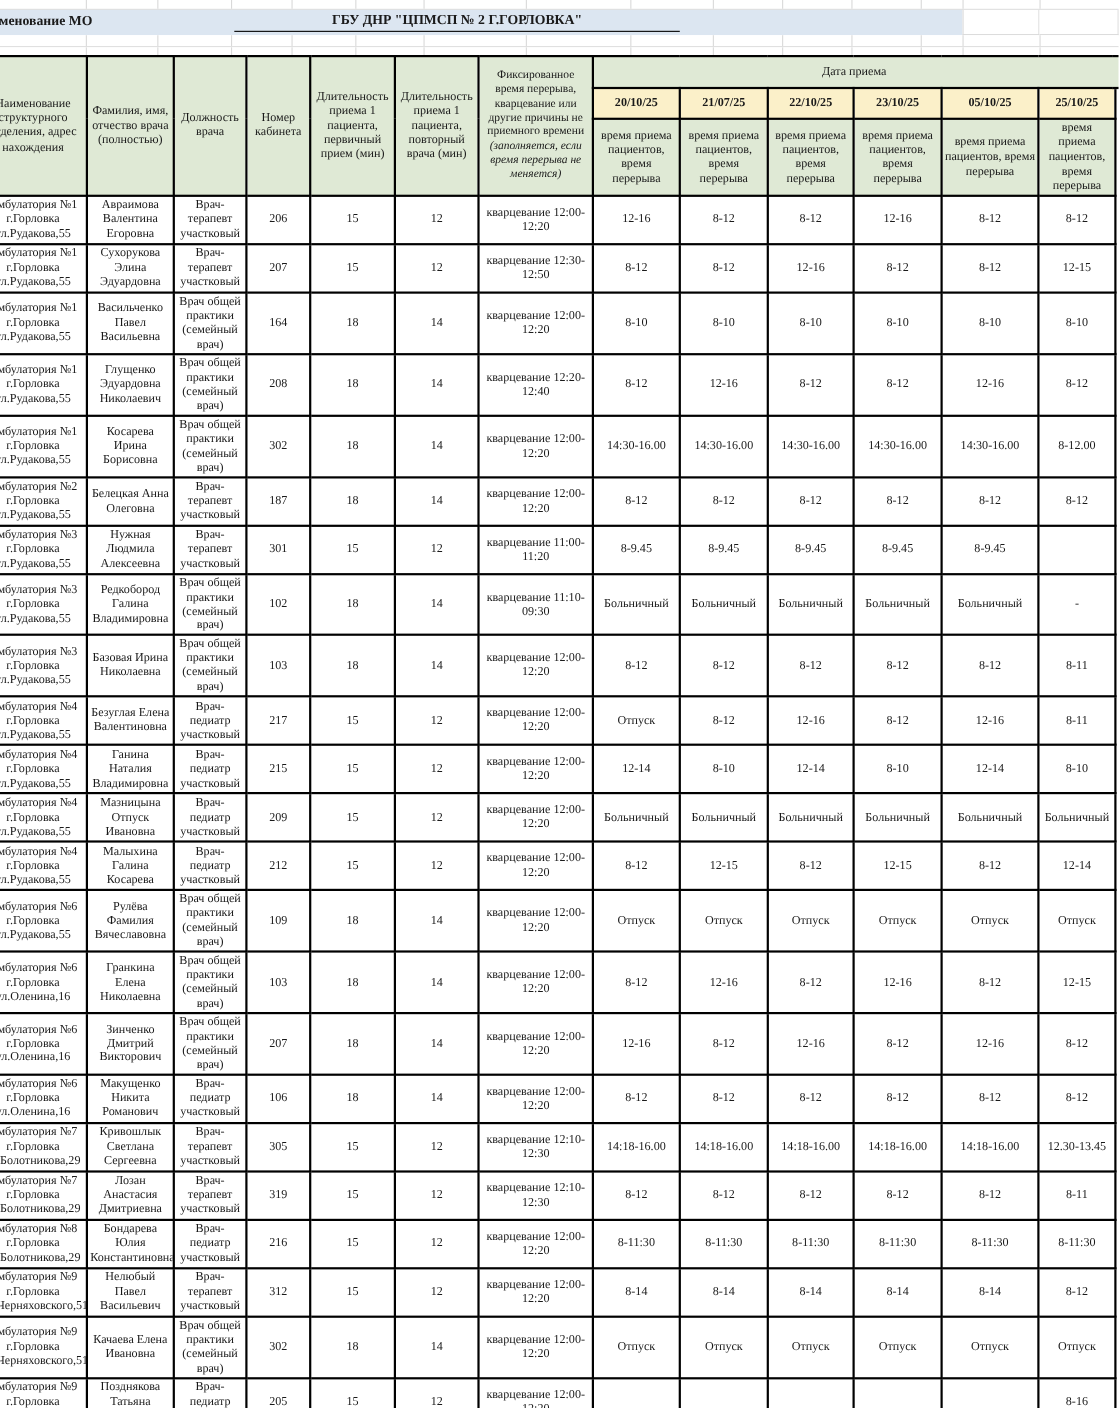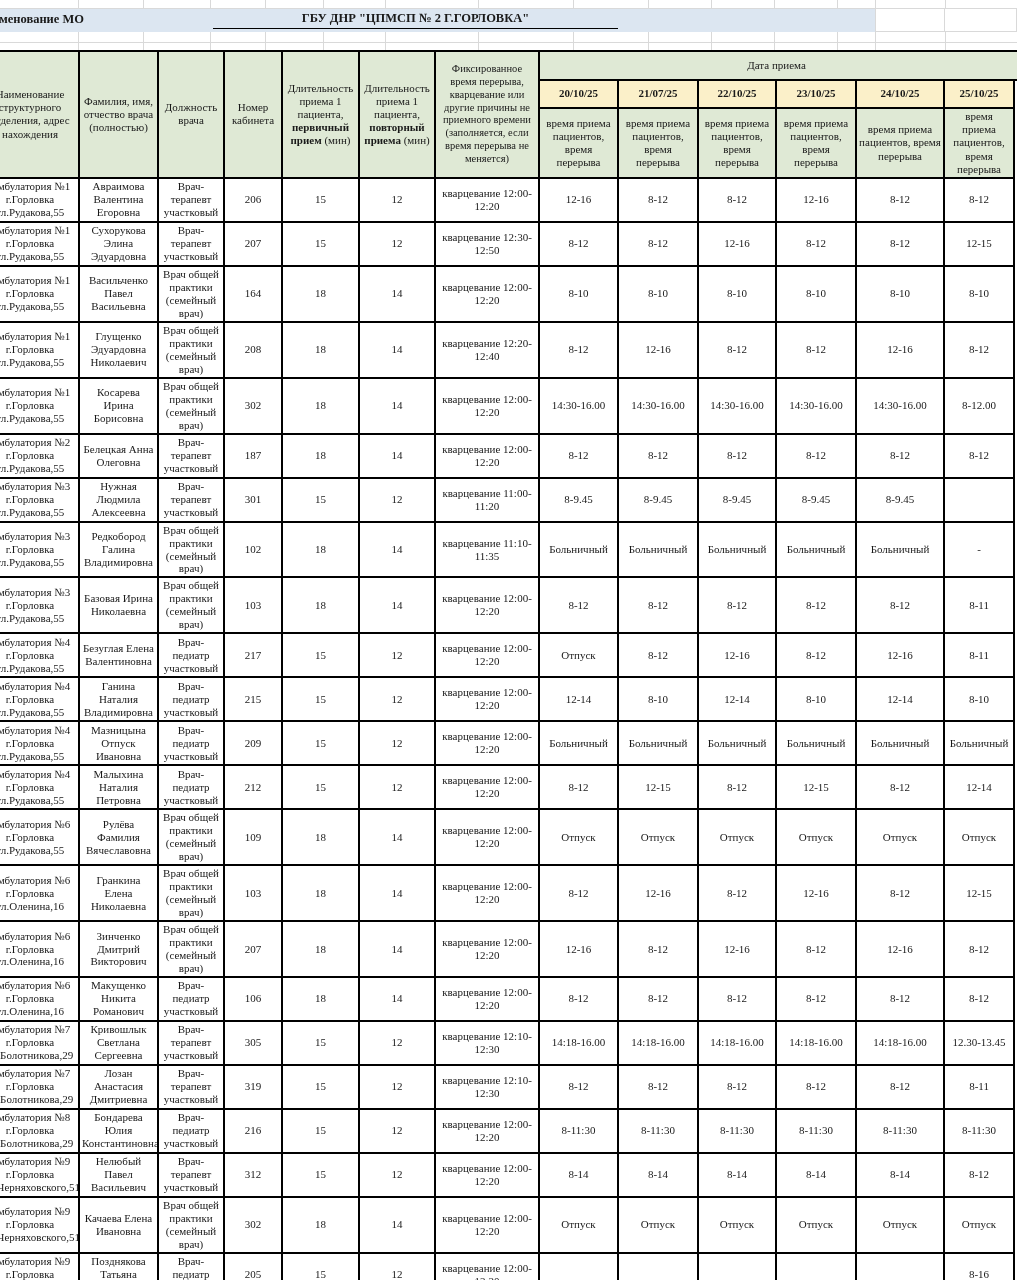--- a/index.html
+++ b/index.html
@@ -27,22 +27,22 @@
   
   table{position:absolute;left:-20px;top:50px;width:1033px;border-collapse:collapse;table-layout:fixed}
   th,td{border:2px solid #000;text-align:center;vertical-align:middle;padding:1px 2px;overflow:hidden}
   thead th{background:#dfe9d5;font-weight:normal;font-size:11px;line-height:1.2}
   th.fixed-h{font-size:10.5px;line-height:1.22}
   th.date{background:#fbf0c9;font-weight:bold;font-size:11px}
   tr.h1{height:29px} tr.h2{height:28px} tr.h3{height:59px}
   td{font-size:11px;line-height:1.18;background:#fff}
   tbody tr{height:44px}
   .pre{white-space:pre-line}
-  .ital{}
-  b{font-weight:bold}
+  .ital{font-style:italic}
+  b{font-weight:normal}
   #date-patch{position:absolute;left:1011px;top:50px;width:6px;height:31px;background:#dfe9d5;
     border-top:2px solid #000;border-bottom:2px solid #000}
 </style>
 </head>
 <body>
 
 <div id="canvas">
 
   <div class="strip" id="strip1">
       <div class="gridline" style="left: 78px;"></div>
@@ -119,30 +119,30 @@
         <col style="width:88px">
         <col style="width:70px">
     </colgroup>
     <thead>
       <tr class="h1">
         <th rowspan="3">Наименование структурного отделения, адрес нахождения</th>
         <th rowspan="3">Фамилия, имя, отчество врача (полностью)</th>
         <th rowspan="3">Должность врача</th>
         <th rowspan="3">Номер кабинета</th>
         <th rowspan="3"><span>Длительность приема 1 пациента, </span><b>первичный прием</b><span> (мин)</span></th>
-        <th rowspan="3"><span>Длительность приема 1 пациента, </span><b>повторный приема</b><span> (мин)</span></th>
+        <th rowspan="3"><span>Длительность приема 1 пациента, </span><b>повторный врача</b><span> (мин)</span></th>
         <th rowspan="3" class="fixed-h"><span>Фиксированное время перерыва, кварцевание или другие причины не приемного времени</span> <span class="ital">(заполняется, если время перерыва не меняется)</span></th>
         <th colspan="6">Дата приема</th>
       </tr>
       <tr class="h2">
         <th class="date">20/10/25</th>
         <th class="date">21/07/25</th>
         <th class="date">22/10/25</th>
         <th class="date">23/10/25</th>
-        <th class="date">24/10/25</th>
+        <th class="date">05/10/25</th>
         <th class="date">25/10/25</th>
       </tr>
       <tr class="h3">
         <th>время приема пациентов, время перерыва</th>
         <th>время приема пациентов, время перерыва</th>
         <th>время приема пациентов, время перерыва</th>
         <th>время приема пациентов, время перерыва</th>
         <th>время приема пациентов, время перерыва</th>
         <th>время приема пациентов, время перерыва</th>
       </tr>
@@ -307,21 +307,21 @@
 Галина
 Владимировна</td>
           <td class="pre">Врач общей
 практики
 (семейный
 врач)</td>
           <td>102</td>
           <td>18</td>
           <td>14</td>
           <td class="pre">кварцевание 11:10-
-11:35</td>
+09:30</td>
           <td>Больничный</td>
           <td>Больничный</td>
           <td>Больничный</td>
           <td>Больничный</td>
           <td>Больничный</td>
           <td>-</td>
         </tr>
         <tr>
           <td class="pre">Амбулатория №3
 г.Горловка
@@ -403,21 +403,21 @@
           <td>Больничный</td>
           <td>Больничный</td>
           <td>Больничный</td>
           <td>Больничный</td>
         </tr>
         <tr>
           <td class="pre">Амбулатория №4
 г.Горловка
 ул.Рудакова,55</td>
           <td class="pre">Малыхина
-Наталия Петровна</td>
+Галина Косарева</td>
           <td class="pre">Врач-педиатр
 участковый</td>
           <td>212</td>
           <td>15</td>
           <td>12</td>
           <td class="pre">кварцевание 12:00-
 12:20</td>
           <td>8-12</td>
           <td>12-15</td>
           <td>8-12</td>

